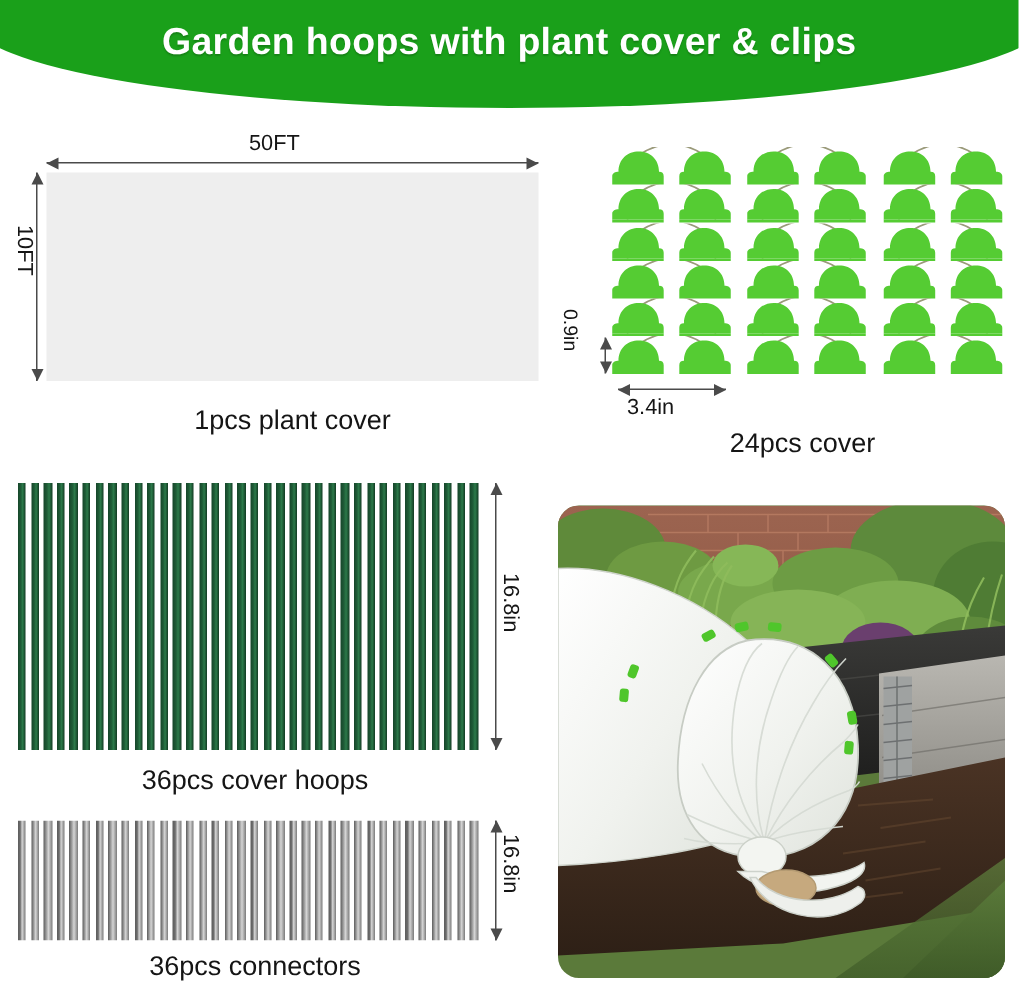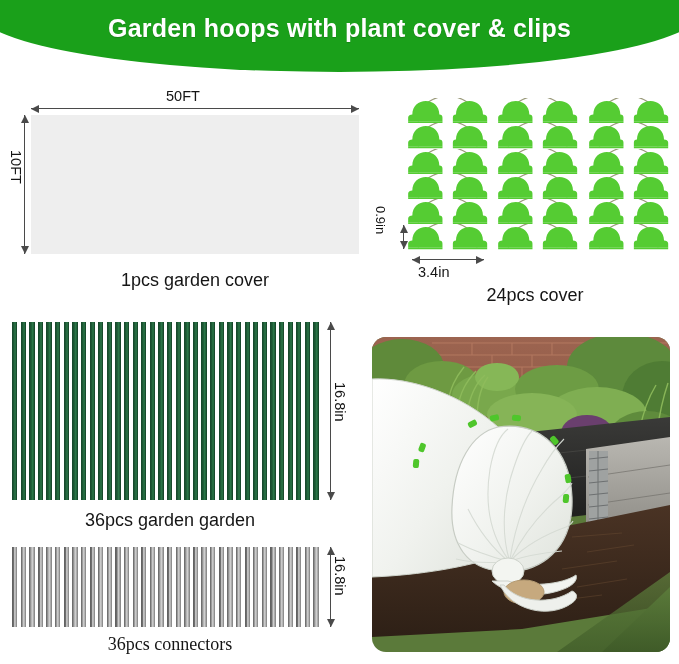--- a/index.html
+++ b/index.html
@@ -109,21 +109,21 @@
 
     <div class="dimlabel vlabel" style="left:24px;top:150px;">10FT</div>
     <div class="arrow-v" style="left:20px;top:115px;height:139px;">
       <div class="line"></div>
         <div class="tipT"></div>
         <div class="tipB"></div>
     </div>
 
     <div class="cover-rect"></div>
 
-    <div class="caption" style="left:0px;top:270px;width:390px;">1pcs garden cover</div>
+    <div class="caption" style="left:0px;top:270px;width:390px;">1pcs plant cover</div>
   </div>
 
   <div>
     <div class="clips-grid" id="clips-grid">
         <div class="clip">
           <svg viewBox="0 0 84 26" preserveAspectRatio="none">
             <path d="M14 24 C10 8 30 -2 42 -2 C54 -2 74 8 70 24" fill="none" stroke="#9a9a7a" stroke-width="1.2"></path>
             <path d="M4 24 L4 20 C4 18 6 17 8 17 C8 8 14 3 21 3 C28 3 34 8 34 17 C36 17 37 18 37 20 L37 24 Z" fill="#55cc33"></path>
             <path d="M80 24 L80 20 C80 18 78 17 76 17 C76 8 70 3 63 3 C56 3 50 8 50 17 C48 17 47 18 47 20 L47 24 Z" fill="#55cc33"></path>
             <path d="M4 24 L37 24 L37 26 L4 26 Z" fill="#55cc33"></path>
@@ -342,21 +342,21 @@
         <div class="rod" style="left: 301.389px; width: 5.33889px; background: linear-gradient(90deg, rgb(22, 69, 42) 0%, rgb(31, 92, 55) 38%, rgb(44, 122, 74) 62%, rgb(18, 58, 34) 100%);"></div>
       </div>
 
     <div class="arrow-v" style="left:326px;top:322px;height:178px;">
       <div class="line"></div>
         <div class="tipT"></div>
         <div class="tipB"></div>
     </div>
     <div class="dimlabel vlabel" style="left:348px;top:382px;">16.8in</div>
 
-    <div class="caption" style="left:0px;top:510px;width:340px;">36pcs garden garden</div>
+    <div class="caption" style="left:0px;top:510px;width:340px;">36pcs cover hoops</div>
   </div>
 
   <div>
     <div class="rods" id="connector-rods" style="left:12px;top:547px;width:310px;height:80px;">
         <div class="rod" style="left: 0px; width: 5.33889px; background: linear-gradient(90deg, rgb(92, 92, 92) 0%, rgb(110, 110, 110) 30%, rgb(213, 213, 213) 55%, rgb(122, 122, 122) 100%);"></div>
         <div class="rod" style="left: 8.61111px; width: 5.33889px; background: linear-gradient(90deg, rgb(92, 92, 92) 0%, rgb(155, 155, 155) 30%, rgb(213, 213, 213) 55%, rgb(122, 122, 122) 100%);"></div>
         <div class="rod" style="left: 17.2222px; width: 5.33889px; background: linear-gradient(90deg, rgb(92, 92, 92) 0%, rgb(155, 155, 155) 30%, rgb(213, 213, 213) 55%, rgb(122, 122, 122) 100%);"></div>
         <div class="rod" style="left: 25.8333px; width: 5.33889px; background: linear-gradient(90deg, rgb(92, 92, 92) 0%, rgb(110, 110, 110) 30%, rgb(213, 213, 213) 55%, rgb(122, 122, 122) 100%);"></div>
         <div class="rod" style="left: 34.4444px; width: 5.33889px; background: linear-gradient(90deg, rgb(92, 92, 92) 0%, rgb(155, 155, 155) 30%, rgb(213, 213, 213) 55%, rgb(122, 122, 122) 100%);"></div>
         <div class="rod" style="left: 43.0556px; width: 5.33889px; background: linear-gradient(90deg, rgb(92, 92, 92) 0%, rgb(155, 155, 155) 30%, rgb(213, 213, 213) 55%, rgb(122, 122, 122) 100%);"></div>
@@ -392,21 +392,21 @@
         <div class="rod" style="left: 301.389px; width: 5.33889px; background: linear-gradient(90deg, rgb(92, 92, 92) 0%, rgb(155, 155, 155) 30%, rgb(213, 213, 213) 55%, rgb(122, 122, 122) 100%);"></div>
       </div>
 
     <div class="arrow-v" style="left:326px;top:547px;height:80px;">
       <div class="line"></div>
         <div class="tipT"></div>
         <div class="tipB"></div>
     </div>
     <div class="dimlabel vlabel" style="left:348px;top:556px;">16.8in</div>
 
-    <div class="caption" style="left:0px;top:634px;width:340px;font-family:Liberation Serif, serif;">36pcs connectors</div>
+    <div class="caption" style="left:0px;top:634px;width:340px;">36pcs connectors</div>
   </div>
 
   <div class="photo">
     <svg viewBox="0 0 298 315" preserveAspectRatio="none">
       <defs>
         <linearGradient id="gSky" x1="0" y1="0" x2="0" y2="1">
           <stop offset="0" stop-color="#9c6450"></stop>
             <stop offset="1" stop-color="#8d5743"></stop>
         </linearGradient>
         <linearGradient id="gSoil" x1="0" y1="0" x2="0" y2="1">

